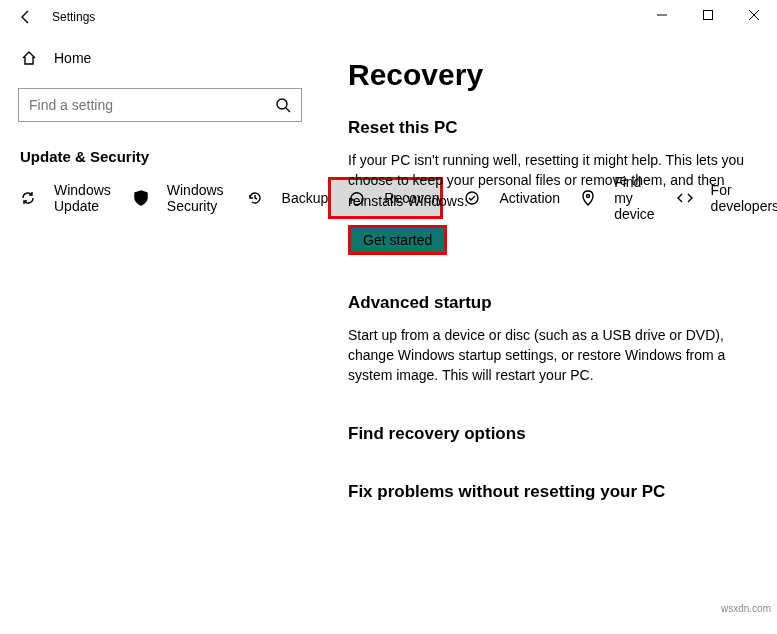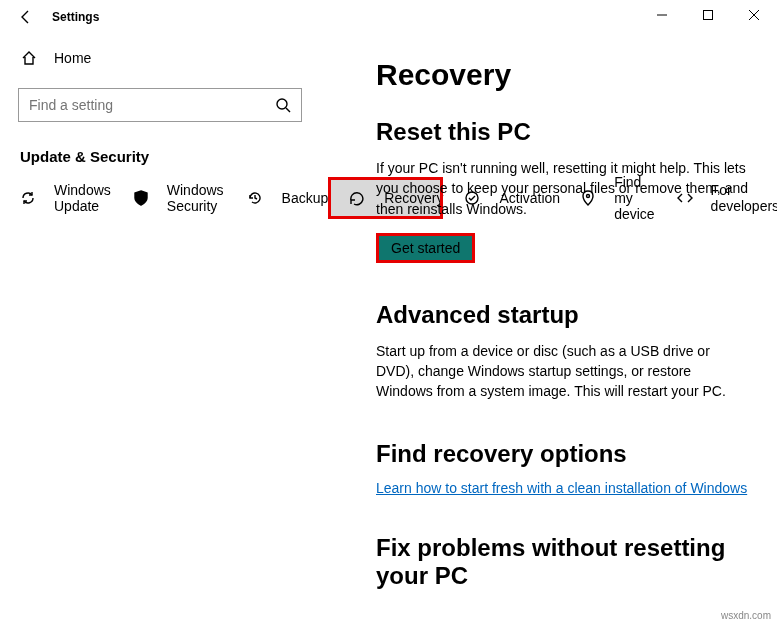--- a/index.html
+++ b/index.html
@@ -1,42 +1,42 @@
 <!DOCTYPE html>
 <html><head>
 <meta charset="utf-8">
 <style>
 * { box-sizing: border-box; margin: 0; padding: 0; }
 body { font-family: "Segoe UI", sans-serif; font-size: 14px; background: #fff; color: #000; width: 777px; height: 634px; overflow: hidden; position: relative; }
-.titlebar { display: flex; align-items: center; height: 34px; padding-left: 4px; font-weight: bold; }
+.titlebar { display: flex; align-items: center; height: 34px; padding-left: 4px; }
 .titlebar .back { width: 44px; height: 34px; display: flex; align-items: center; justify-content: center; }
 .titlebar .title { font-size: 12px; padding-left: 4px; }
 .win-controls { position: absolute; top: 0; right: 0; display: flex; }
 .win-controls div { width: 46px; height: 30px; display: flex; align-items: center; justify-content: center; }
-.container { display: flex; height: calc(100% - 34px); gap: 28px; }
+.container { display: flex; height: calc(100% - 34px); }
 .sidebar { width: 320px; padding: 4px 0 0 0; display: flex; flex-direction: column; }
 .home-row { display: flex; align-items: center; height: 40px; padding-left: 20px; gap: 16px; }
 .search-wrap { margin: 10px 18px 10px 18px; position: relative; }
 .search { width: 100%; height: 34px; border: 1px solid #999; padding: 0 34px 0 10px; font-size: 14px; color: #666; background: #fff; }
 .search-icon { position: absolute; right: 10px; top: 8px; }
 .category { font-weight: 600; padding: 16px 20px 12px 20px; font-size: 15px; }
 .nav { display: flex; flex-direction: row; }
 .nav-item { display: flex; align-items: center; height: 42px; padding-left: 20px; gap: 18px; font-size: 14px; }
 .nav-item.selected { background: #d9d9d9; }
 .hl-red { outline: 3px solid #e60000; outline-offset: -3px; }
 .content { flex: 1; padding: 24px 28px 0 28px; overflow: hidden; }
 h1 { font-weight: 600; font-size: 30px; margin-bottom: 26px; }
-h2 { font-weight: 600; font-size: 24px; margin-bottom: 12px; }
+h2 { font-weight: 600; font-size: 17px; margin-bottom: 12px; }
 .section { margin-bottom: 38px; }
 .desc { font-size: 14px; line-height: 1.45; margin-bottom: 14px; max-width: 410px; }
 .btn { display: inline-block; background: #0f766e; border: 1px solid #888; padding: 6px 14px; font-size: 14px; }
 .link { color: #0067c0; font-size: 14px; }
 .icon { display: inline-flex; width: 18px; height: 18px; align-items: center; justify-content: center; }
 .icon svg { width: 16px; height: 16px; stroke: #000; stroke-width: 1.4; fill: none; }
-.watermark { position: absolute; right: 6px; bottom: 13px; font-size: 10px; color: #888; }
+.watermark { position: absolute; right: 6px; bottom: 20px; font-size: 10px; color: #888; }
 </style>
 </head>
 <body>
 
 <div class="titlebar">
   <div class="back">
     <span class="icon">
         <svg viewBox="0 0 16 16">
           <path d="M10 2 L4 8 L10 14"></path>
         </svg>
@@ -159,21 +159,20 @@
       <span class="btn hl-red">Get started</span>
     </div>
 
     <div class="section">
       <h2>Advanced startup</h2>
       <p class="desc">Start up from a device or disc (such as a USB drive or DVD), change Windows startup settings, or restore Windows from a system image. This will restart your PC.</p>
     </div>
 
     <div class="section">
       <h2>Find recovery options</h2>
-      <a href="#" class="link">Learn how to start fresh with a clean installation of Windows</a>
     </div>
 
     <div class="section">
       <h2>Fix problems without resetting your PC</h2>
     </div>
   </div>
 </div>
 
 <div class="watermark">wsxdn.com</div>
 

